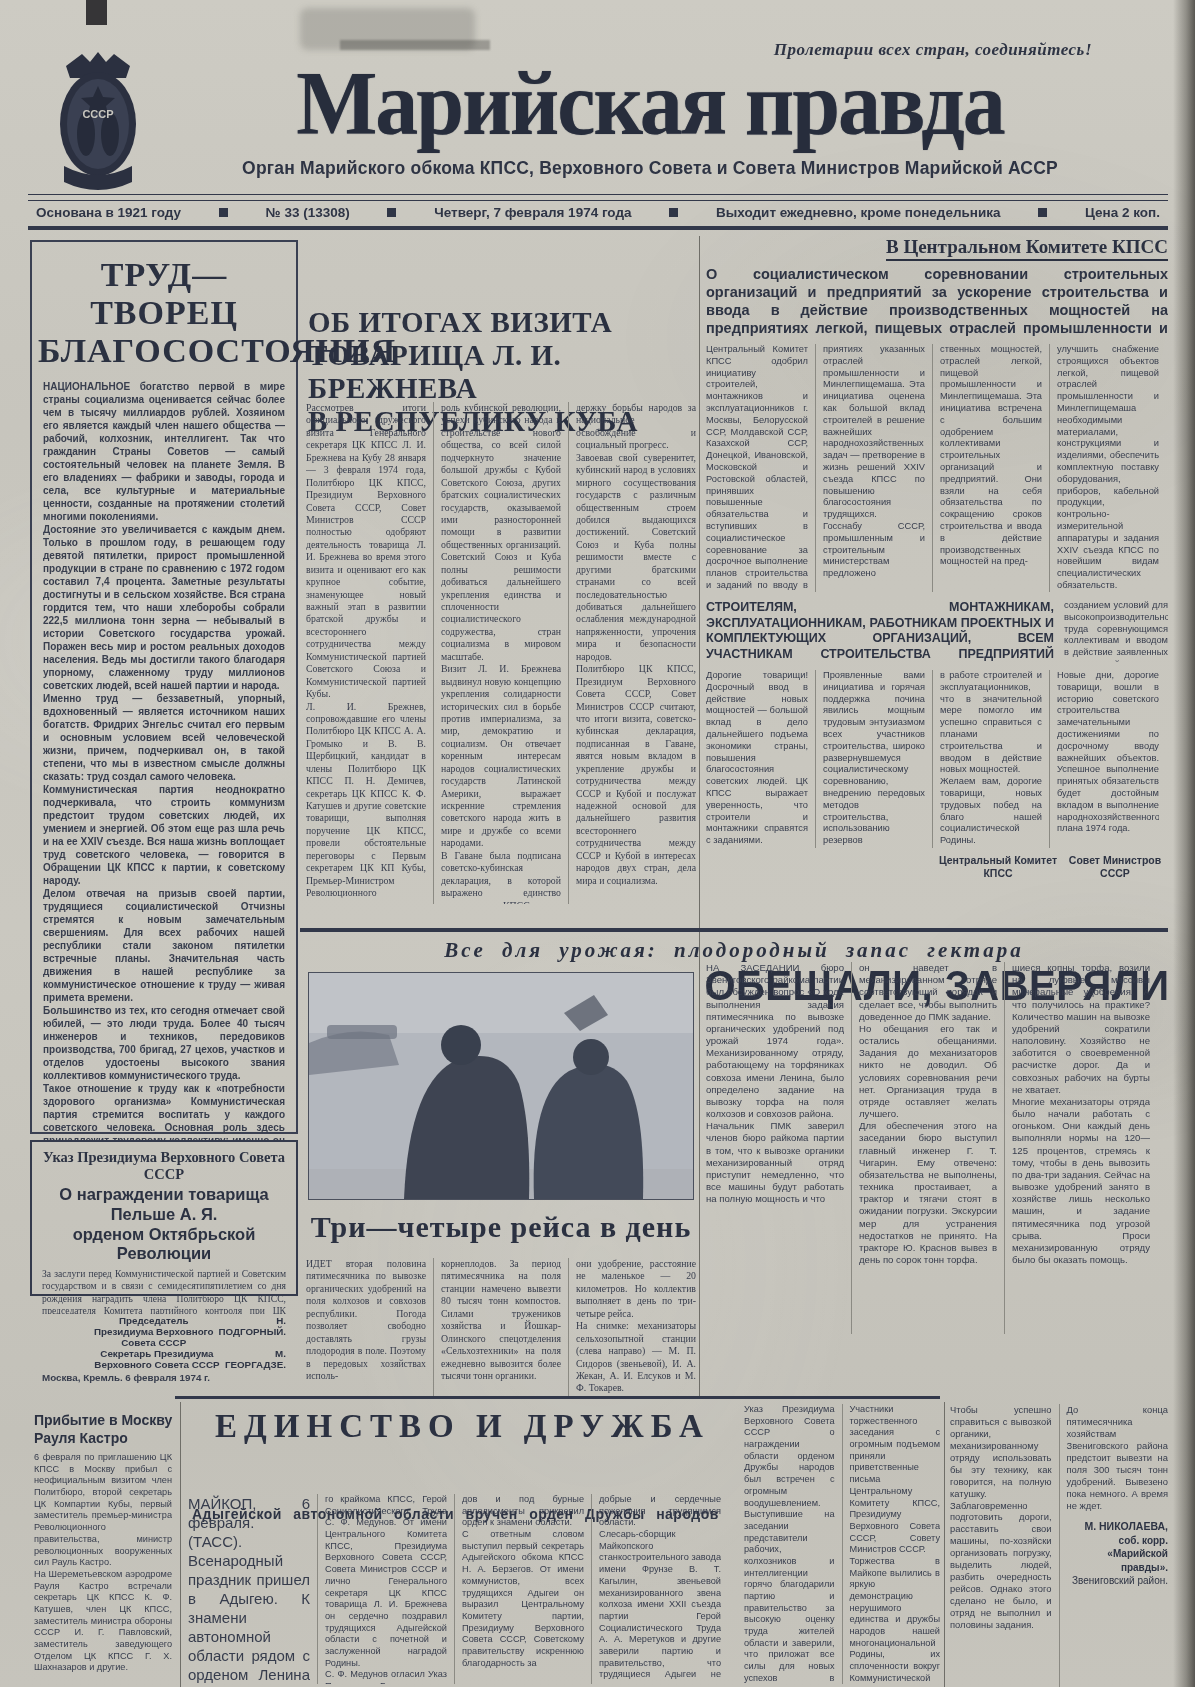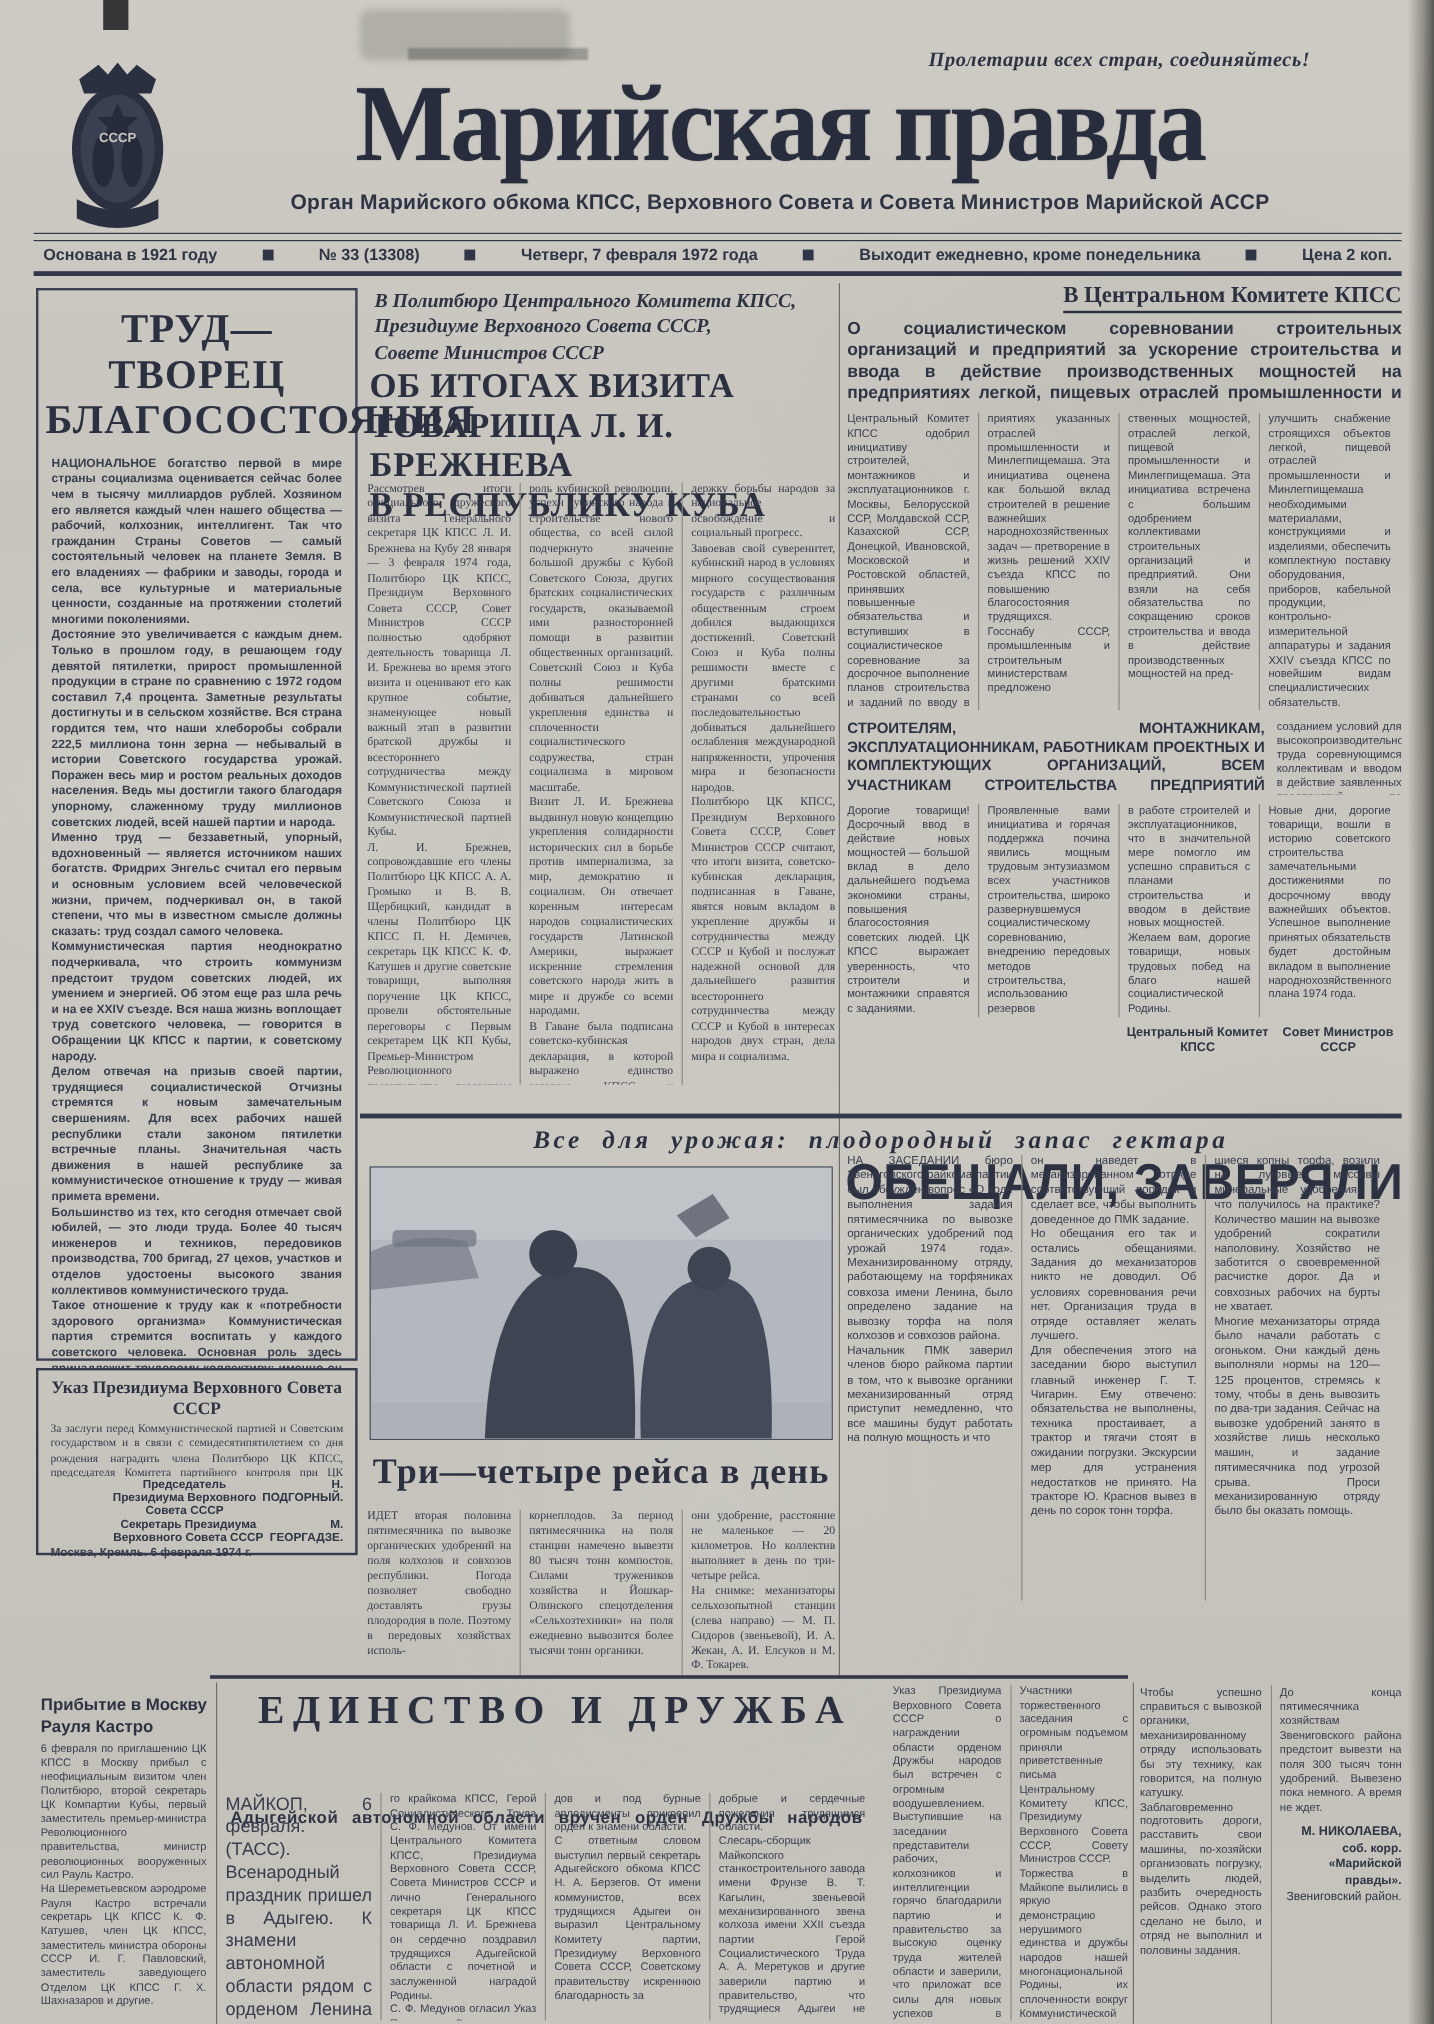--- a/index.html
+++ b/index.html
@@ -104,21 +104,21 @@
   <div class="abs slogan" style="left:700px;top:40px;width:392px;">Пролетарии всех стран, соединяйтесь!</div>
   <div class="abs mast-title" style="left:140px;top:50px;width:1020px;">Марийская правда</div>
   <div class="abs mast-sub" style="left:145px;top:158px;width:1010px;">Орган Марийского обкома КПСС, Верховного Совета и Совета Министров Марийской АССР</div>
 
   <div class="abs" style="left:28px;top:194px;width:1140px;height:5px;border-top:1.5px solid #32384a;border-bottom:1.5px solid #32384a;"></div>
   <div class="abs info-row" style="left:36px;top:203px;width:1124px;height:18px;">
     <span>Основана в 1921 году</span>
     <span class="sep-sq"></span>
     <span>№ 33 (13308)</span>
     <span class="sep-sq"></span>
-    <span>Четверг, 7 февраля 1972 года</span>
+    <span>Четверг, 7 февраля 1974 года</span>
     <span class="sep-sq"></span>
     <span>Выходит ежедневно, кроме понедельника</span>
     <span class="sep-sq"></span>
     <span>Цена 2 коп.</span>
   </div>
   <div class="abs rule-h" style="left:28px;top:226px;width:1140px;height:4px;"></div>
 
   <div class="abs lead-box" style="left:30px;top:240px;width:264px;height:890px;">
     <div class="lead-title pre" style="margin:14px 6px 10px;">ТРУД—ТВОРЕЦ
 БЛАГОСОСТОЯНИЯ</div>
@@ -127,23 +127,20 @@
 Именно труд — беззаветный, упорный, вдохновенный — является источником наших богатств. Фридрих Энгельс считал его первым и основным условием всей человеческой жизни, причем, подчеркивал он, в такой степени, что мы в известном смысле должны сказать: труд создал самого человека.
 Коммунистическая партия неоднократно подчеркивала, что строить коммунизм предстоит трудом советских людей, их умением и энергией. Об этом еще раз шла речь и на ее XXIV съезде. Вся наша жизнь воплощает труд советского человека, — говорится в Обращении ЦК КПСС к партии, к советскому народу.
 Делом отвечая на призыв своей партии, трудящиеся социалистической Отчизны стремятся к новым замечательным свершениям. Для всех рабочих нашей республики стали законом пятилетки встречные планы. Значительная часть движения в нашей республике за коммунистическое отношение к труду — живая примета времени.
 Большинство из тех, кто сегодня отмечает свой юбилей, — это люди труда. Более 40 тысяч инженеров и техников, передовиков производства, 700 бригад, 27 цехов, участков и отделов удостоены высокого звания коллективов коммунистического труда.
 Такое отношение к труду как к «потребности здорового организма» Коммунистическая партия стремится воспитать у каждого советского человека. Основная роль здесь принадлежит трудовому коллективу: именно он формирует морально-политическую атмосферу в труде, умножение и укрепление наших богатств.
 Воспитание коммунистического отношения к труду поставлено во главу угла. Иначе чем же можно объяснить, что у нас еще немало летунов, прогульщиков, пьяниц и других нарушителей трудовой дисциплины. Наш всеобщий долг — объявить им беспощадную борьбу.
 Советские люди претворяют сейчас в жизнь решения XXIV съезда КПСС. Повсюду идет борьба за успешное выполнение планов определяющего года пятилетки. Судьба этих планов — в наших с вами руках, дорогие товарищи.</div>
   </div>
 
   <div class="abs rule-v" style="left:699px;top:236px;height:1160px;"></div>
-  <div class="abs kicker pre" style="left:312px;top:240px;width:360px;">В Политбюро Центрального Комитета КПСС,
-Президиуме Верховного Совета СССР,
-Совете Министров СССР</div>
   <div class="abs visit-head pre" style="left:308px;top:306px;width:388px;">ОБ ИТОГАХ ВИЗИТА
 ТОВАРИЩА Л. И. БРЕЖНЕВА
 В РЕСПУБЛИКУ КУБА</div>
   <div class="abs bodycols" style="left:306px;top:402px;width:390px;height:502px;">
     <div class="bcol pre" style="width:122px;">Рассмотрев итоги официального дружеского визита Генерального секретаря ЦК КПСС Л. И. Брежнева на Кубу 28 января — 3 февраля 1974 года, Политбюро ЦК КПСС, Президиум Верховного Совета СССР, Совет Министров СССР полностью одобряют деятельность товарища Л. И. Брежнева во время этого визита и оценивают его как крупное событие, знаменующее новый важный этап в развитии братской дружбы и всестороннего сотрудничества между Коммунистической партией Советского Союза и Коммунистической партией Кубы.
 Л. И. Брежнев, сопровождавшие его члены Политбюро ЦК КПСС А. А. Громыко и В. В. Щербицкий, кандидат в члены Политбюро ЦК КПСС П. Н. Демичев, секретарь ЦК КПСС К. Ф. Катушев и другие советские товарищи, выполняя поручение ЦК КПСС, провели обстоятельные переговоры с Первым секретарем ЦК КП Кубы, Премьер-Министром Революционного правительства товарищем Фиделем Кастро, вторым секретарем ЦК КП Кубы Раулем Кастро и другими руководителями братской Кубы.</div>
     <div class="bcol pre" style="width:122px;">роль кубинской революции, успехи кубинского народа в строительстве нового общества, со всей силой подчеркнуто значение большой дружбы с Кубой Советского Союза, других братских социалистических государств, оказываемой ими разносторонней помощи в развитии общественных организаций. Советский Союз и Куба полны решимости добиваться дальнейшего укрепления единства и сплоченности социалистического содружества, стран социализма в мировом масштабе.
 Визит Л. И. Брежнева выдвинул новую концепцию укрепления солидарности исторических сил в борьбе против империализма, за мир, демократию и социализм. Он отвечает коренным интересам народов социалистических государств Латинской Америки, выражает искренние стремления советского народа жить в мире и дружбе со всеми народами.
 В Гаване была подписана советско-кубинская декларация, в которой выражено единство взглядов КПСС и Компартии Кубы по всем вопросам обсуждавшихся международных проблем и дальнейшего развития двусторонних отношений.</div>
     <div class="bcol pre" style="width:122px;">держку борьбы народов за национальное освобождение и социальный прогресс.
@@ -221,20 +218,22 @@
       <div class="pre" style="text-align:justify;">До конца пятимесячника хозяйствам Звениговского района предстоит вывезти на поля 300 тысяч тонн удобрений. Вывезено пока немного. А время не ждет.</div>
       <div class="sig-right" style="margin-top:8px;font-size:10.5px;">М. НИКОЛАЕВА,</div>
       <div class="sig-right pre">соб. корр. «Марийской
 правды».</div>
       <div class="sig-right" style="font-weight:normal;">Звениговский район.</div>
     </div>
   </div>
 
   <div class="abs decree-box" style="left:30px;top:1140px;width:264px;height:152px;">
     <div class="decree-kicker" style="margin:7px 8px 2px;">Указ Президиума Верховного Совета СССР</div>
+    <div class="decree-title pre" style="margin:2px 6px 4px;">О награждении товарища Пельше А. Я.
+орденом Октябрьской Революции</div>
     <div class="decree-body" style="margin:0 10px;height:46px;overflow:hidden;">За заслуги перед Коммунистической партией и Советским государством и в связи с семидесятипятилетием со дня рождения наградить члена Политбюро ЦК КПСС, председателя Комитета партийного контроля при ЦК КПСС товарища Пельше Арвида Яновича орденом Октябрьской Революции.</div>
     <div style="display:flex;justify-content:space-between;margin:1px 10px 0;">
       <span class="decree-sig-role">Председатель Президиума Верховного Совета СССР</span>
       <span class="decree-sig-name">Н. ПОДГОРНЫЙ.</span>
     </div>
     <div style="display:flex;justify-content:space-between;margin:0 10px;">
       <span class="decree-sig-role">Секретарь Президиума Верховного Совета СССР</span>
       <span class="decree-sig-name">М. ГЕОРГАДЗЕ.</span>
     </div>
     <div class="decree-date" style="margin:2px 10px;">Москва, Кремль. 6 февраля 1974 г.</div>

